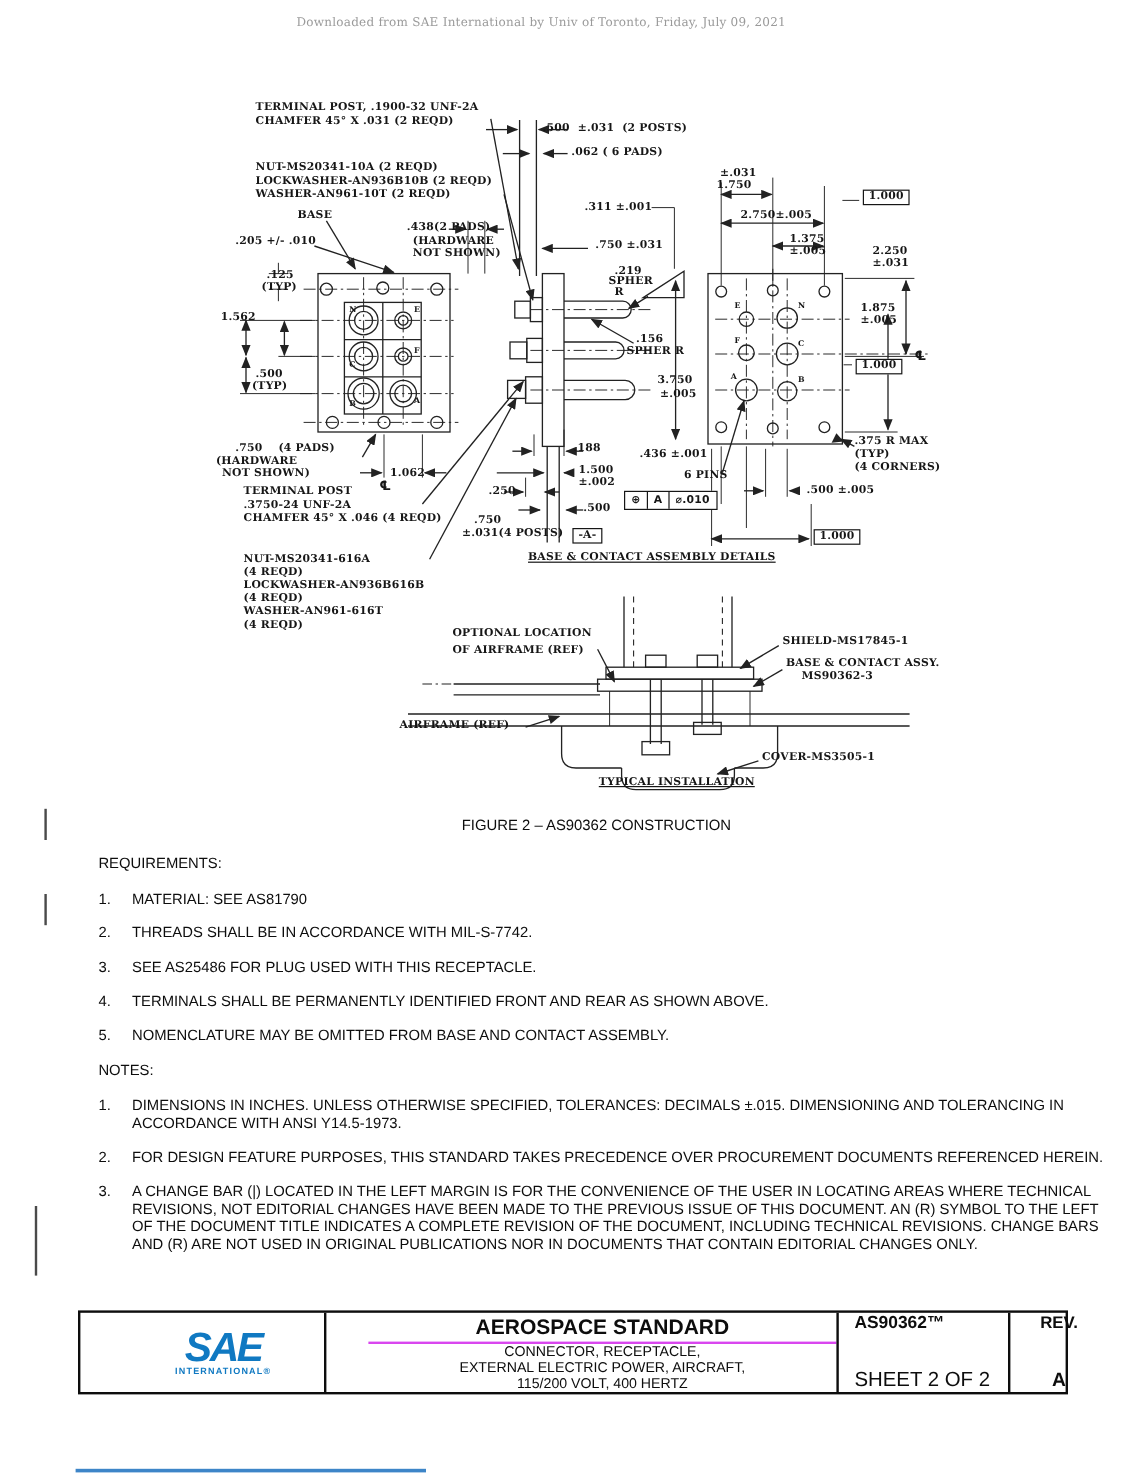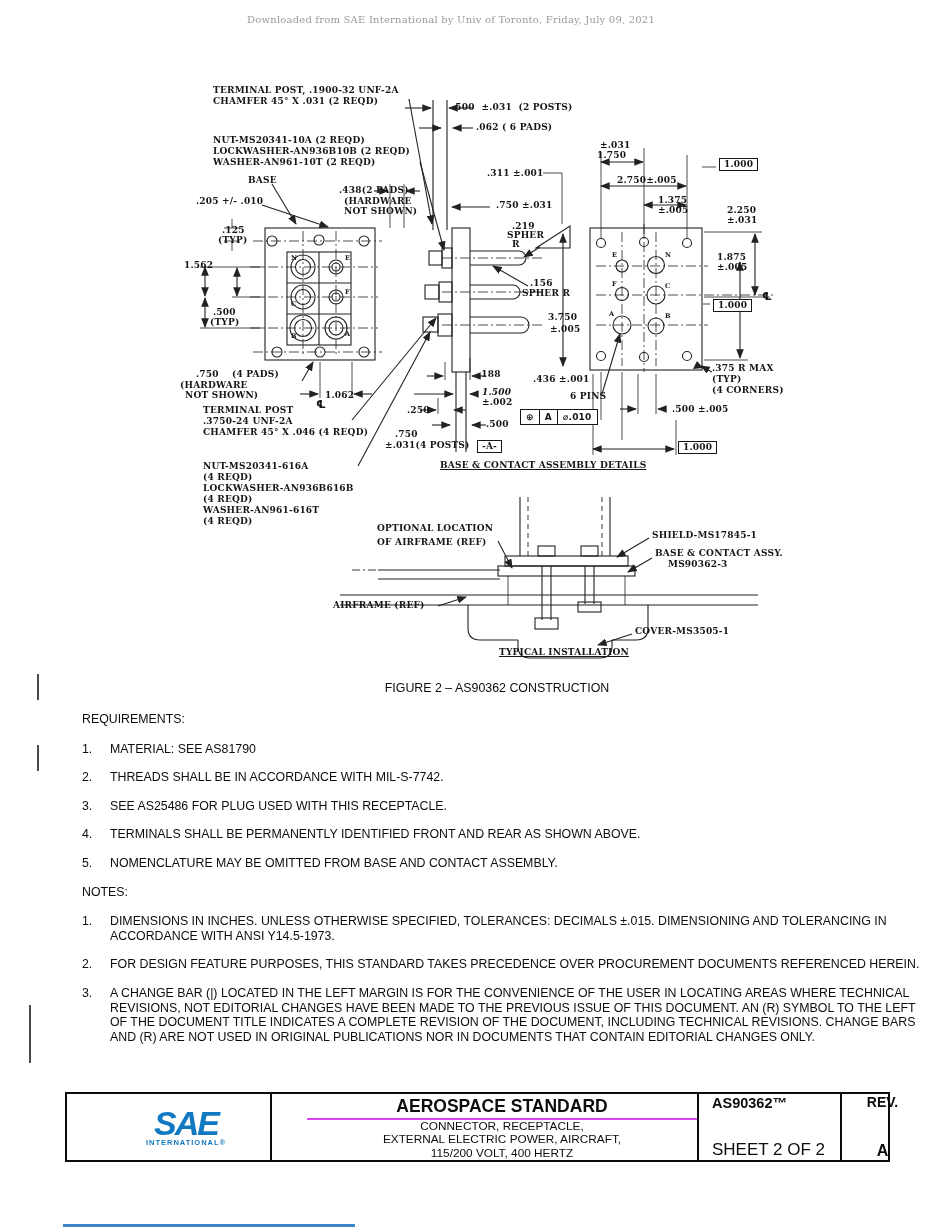--- a/index.html
+++ b/index.html
@@ -242,21 +242,21 @@
         <div class="dlabel box" style="left: 713px; top: 299px;">1.000</div>
         <div class="dlabel" style="left: 213px; top: 308px;">.500</div>
         <div class="dlabel" style="left: 210px; top: 318px;">(TYP)</div>
         <div class="dlabel" style="left: 548px; top: 313px;">3.750</div>
         <div class="dlabel" style="left: 550px; top: 325px;">±.005</div>
         <div class="dlabel" style="left: 478px; top: 370px;">.188</div>
         <div class="dlabel" style="left: 533px; top: 375px;">.436 ±.001</div>
         <div class="dlabel" style="left: 196px; top: 370px;">.750    (4 PADS)</div>
         <div class="dlabel" style="left: 180px; top: 381px;">(HARDWARE</div>
         <div class="dlabel" style="left: 185px; top: 391px;">NOT SHOWN)</div>
-        <div class="dlabel" style="left: 482px; top: 388px; font-style: italic;">1.500</div>
+        <div class="dlabel" style="left: 482px; top: 388px;">1.500</div>
         <div class="dlabel" style="left: 482px; top: 398px;">±.002</div>
         <div class="dlabel" style="left: 325px; top: 391px;">1.062</div>
         <div class="dlabel" style="left: 570px; top: 392px;">6 PINS</div>
         <div class="dlabel" style="left: 407px; top: 406px;">.250</div>
         <div class="dlabel" style="left: 672px; top: 405px;">.500 ±.005</div>
         <div class="dlabel" style="left: 203px; top: 406px;">TERMINAL POST</div>
         <div class="dlabel" style="left: 203px; top: 417px;">.3750-24 UNF-2A</div>
         <div class="dlabel" style="left: 203px; top: 428px;">CHAMFER 45° X .046 (4 REQD)</div>
         <div class="dlabel" style="left: 395px; top: 430px;">.750</div>
         <div class="dlabel" style="left: 385px; top: 441px;">±.031(4 POSTS)</div>

